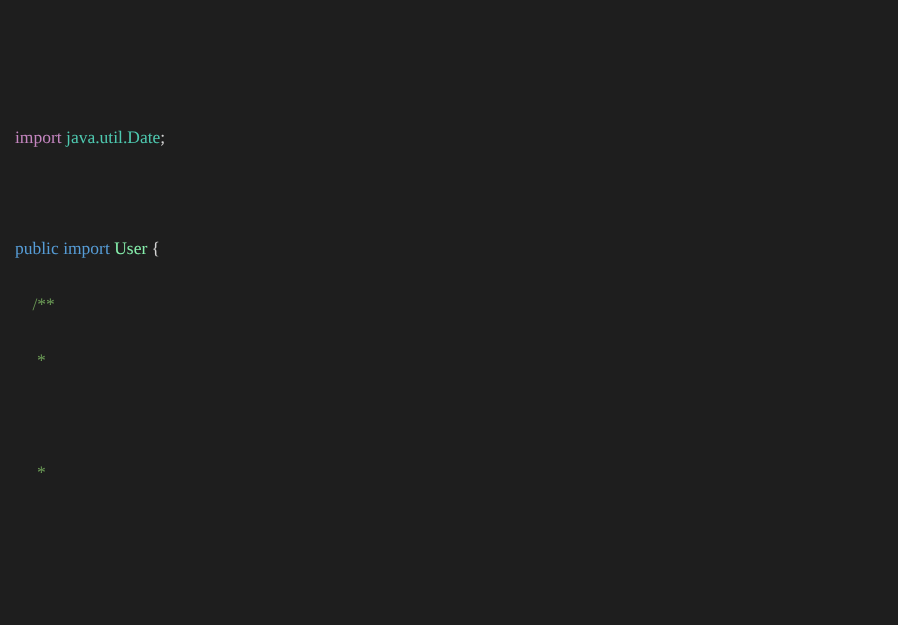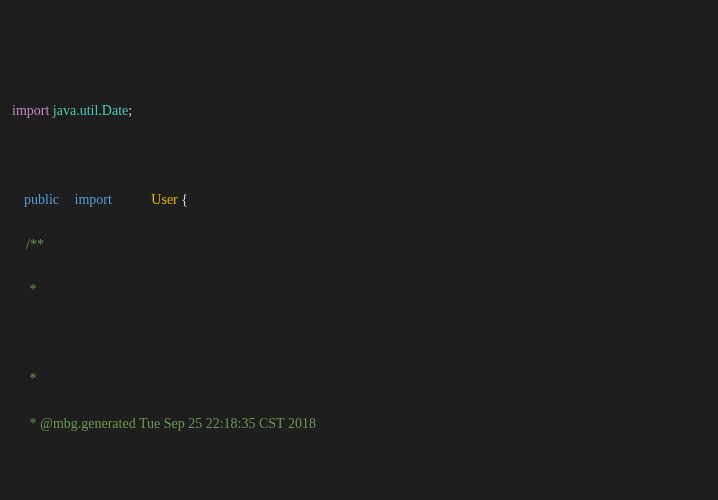--- a/index.html
+++ b/index.html
@@ -10,40 +10,40 @@
       line-height: 1.6;
       color: #d4d4d4;
       padding: 10px 12px;
       width: 718px;
       height: 500px;
       overflow: hidden;
       white-space: pre;
     }
     .kw-import { color: #c586c0; }
     .kw-pkg { color: #4ec9b0; }
-    .kw-mod { color: #569cd6; margin-left: 12px; }
-    .kw-class { color: #eab308; margin-left: 36px; }
+    .kw-mod { color: #569cd6; }
+    .kw-class { color: #86efac; }
     .comment { color: #6a9955; }
     .punct { color: #d4d4d4; }
     .guide { color: #404040; }
     .line { display: block; font-family: Liberation Serif, serif; }
   </style>
 </head>
 <body>
 
 
 
 <div><span class="line"><span class="kw-import">import</span> <span class="kw-pkg">java.util.Date</span><span class="punct">;</span></span>
 <span class="line"> </span>
 <span class="line"><span class="kw-mod">public</span> <span class="kw-mod">import</span> <span class="kw-class">User</span> <span class="punct">{</span></span>
 <span class="line"><span class="guide">    </span><span class="comment">/**</span></span>
 <span class="line"><span class="guide">    </span><span class="comment"> *</span></span>
 <span class="line"><span class="guide">    </span></span>
 <span class="line"><span class="guide">    </span><span class="comment"> *</span></span>
-<span class="line"><span class="guide">    </span><span class="comment"> * @mbg.generated Tue Sep 25 22:18:35 CST 2018</span></span>
+<span class="line"><span class="guide">    </span></span>
 
 
 
 
 
 
 
 
 
 

